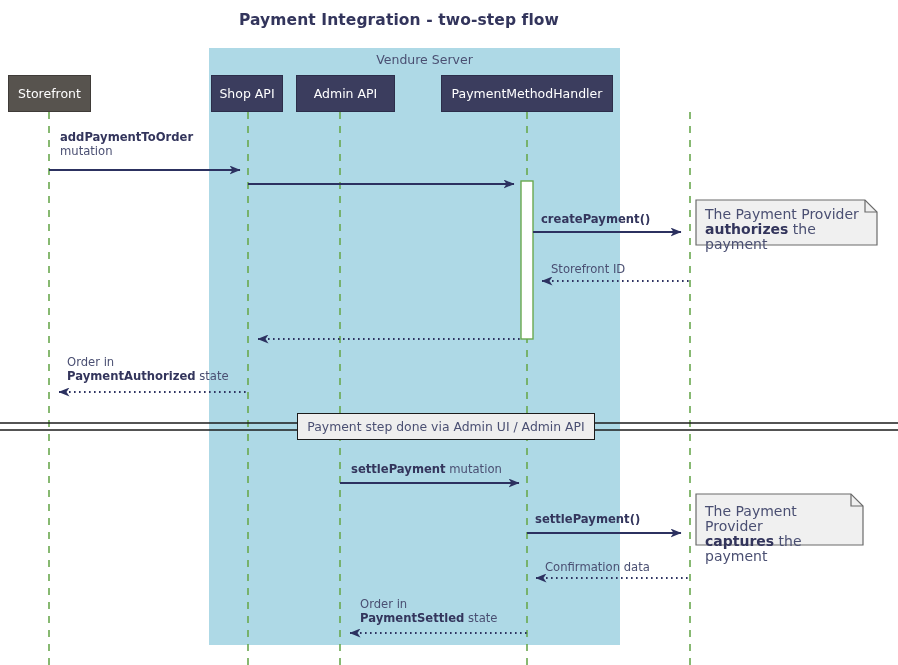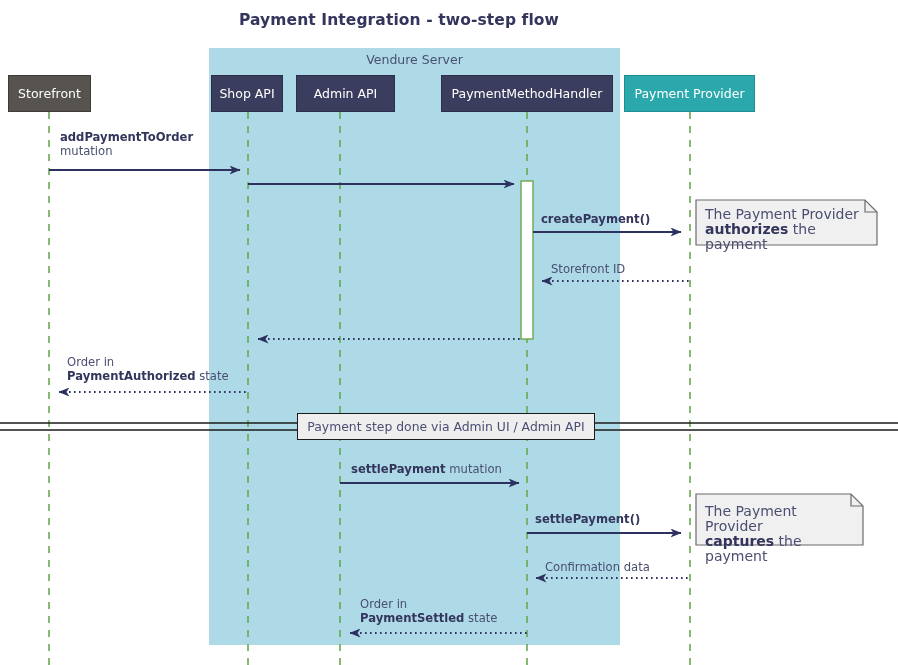--- a/index.html
+++ b/index.html
@@ -108,36 +108,33 @@
     </g>
 
     <g>
       <path d="M696,494 L851,494 L863,506 L863,545 L696,545 Z" fill="#f0f0f0" stroke="#6b6b6b" stroke-width="1.2"></path>
       <path d="M851,494 L851,506 L863,506" fill="none" stroke="#6b6b6b" stroke-width="1.2"></path>
     </g>
   </svg>
 
   <div class="title">Payment Integration - two-step flow</div>
 
-  <div class="group-label" style="left:209px;top:52px;width:411px;">Vendure Server</div>
+  <div class="group-label" style="left:219px;top:52px;width:411px;">Vendure Server</div>
 
   <div class="participant p-grey" style="left:8px;top:75px;width:83px;height:37px;">
     <span>Storefront</span>
   </div>
   <div class="participant p-dark" style="left:211px;top:75px;width:72px;height:37px;">
     <span>Shop API</span>
   </div>
   <div class="participant p-dark" style="left:296px;top:75px;width:99px;height:37px;">
     <span>Admin API</span>
   </div>
   <div class="participant p-dark" style="left:441px;top:75px;width:172px;height:37px;">
     <span>PaymentMethodHandler</span>
-  </div>
-  <div class="participant p-teal" style="left:624px;top:75px;width:131px;height:37px;">
-    <span>Payment Provider</span>
   </div>
 
   <div class="msg-label" style="left:60px;top:130px;">
     <b>addPaymentToOrder</b><br>
     <span>mutation</span>
   </div>
 
   <div class="msg-label" style="left:541px;top:212px;">
     <b>createPayment()</b>
   </div>

